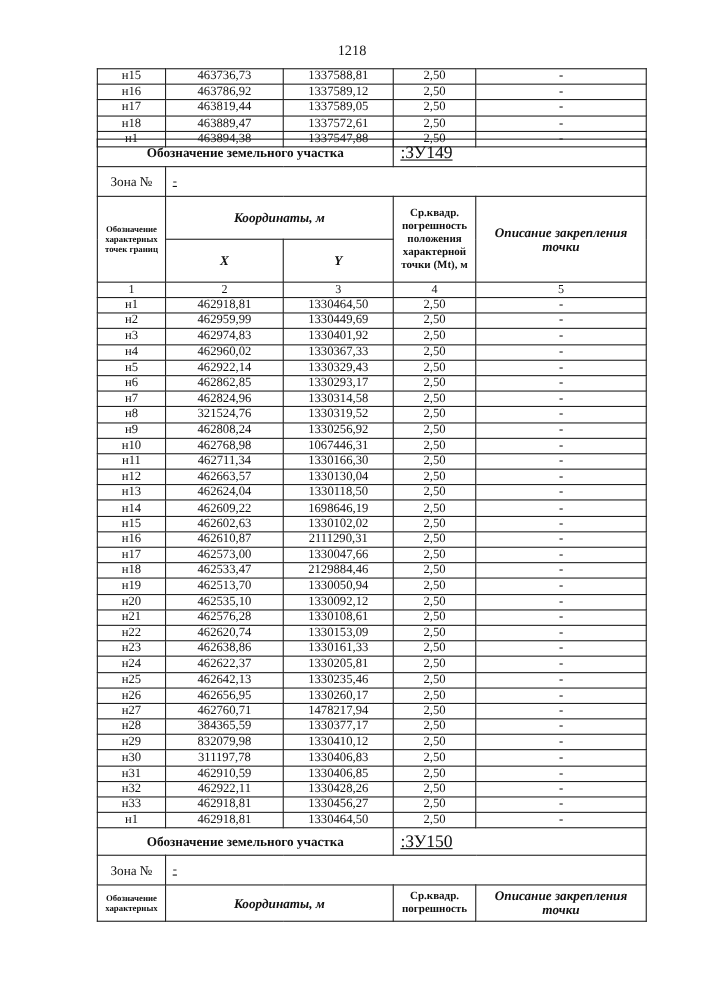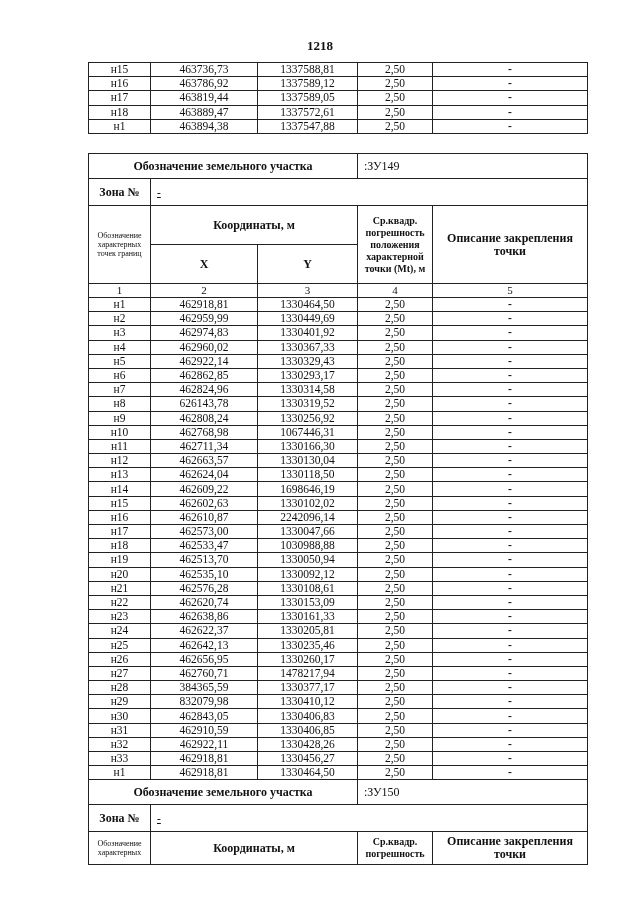--- a/index.html
+++ b/index.html
@@ -1,31 +1,31 @@
 <!DOCTYPE html>
 <html><head>
 <meta charset="utf-8">
 <style>
   html, body { margin:0; padding:0; background:#ffffff; }
   body { width:640px; height:905px; position:relative; overflow:hidden;
          font-family:"Liberation Serif", "DejaVu Serif", serif; color:#111; }
   .page-number { position:absolute; top:38px; left:0; width:640px; text-align:center;
-                 font-size:13px; font-weight:bold; }
+                 font-size:13px; font-weight:normal; }
   table { border-collapse:collapse; position:absolute; left:88px; width:499px; table-layout:fixed; }
   td { border:1px solid #222; padding:0; text-align:center; font-size:11.5px; line-height:13px; }
   #tbl-top { top:62px; }
-  #tbl-main { top:153px;padding-left:20px; }
+  #tbl-main { top:126px;padding-left:20px; }
   col.c1 { width:62px; } col.c2 { width:107px; } col.c3 { width:100px; } col.c4 { width:75px; } col.c5 { width:155px; }
   tr.row td { height:13.2px; }
   .parcel-label { font-weight:bold; font-size:12px; height:24px; }
-  .parcel-value { text-align:left; padding-left:6px; font-size:12px; }
-  .zone-label { font-weight:bold; font-size:12px; height:26px; }
+  .parcel-value { text-align:left; padding-left:6px; text-decoration:underline; font-size:16px; }
+  .zone-label { font-weight:normal; font-size:12px; height:26px; }
   .zone-value { text-align:left; padding-left:6px; text-decoration:underline; }
-  .hdr-small { font-size:8px; font-weight:normal; line-height:9px; }
-  .hdr-big { font-weight:bold; font-size:12px; }
+  .hdr-small { font-size:8px; font-weight:bold; line-height:9px; }
+  .hdr-big { font-weight:bold; font-size:12px;font-style:italic; }
   .hdr-mid { font-weight:bold; font-size:10px; line-height:12px;margin-left:27px; }
   .numrow td { height:12px; font-size:11px; }
   .dash { font-weight:bold; }
 </style>
 </head>
 <body>
 
 <div class="page-number">1218</div>
 
 <table id="tbl-top">
@@ -155,21 +155,21 @@
       </tr>
       <tr class="row">
         <td>н7</td>
         <td>462824,96</td>
         <td>1330314,58</td>
         <td>2,50</td>
         <td class="dash">-</td>
       </tr>
       <tr class="row">
         <td>н8</td>
-        <td>626143,78</td>
+        <td>321524,76</td>
         <td>1330319,52</td>
         <td>2,50</td>
         <td class="dash">-</td>
       </tr>
       <tr class="row">
         <td>н9</td>
         <td>462808,24</td>
         <td>1330256,92</td>
         <td>2,50</td>
         <td class="dash">-</td>
@@ -212,35 +212,35 @@
       <tr class="row">
         <td>н15</td>
         <td>462602,63</td>
         <td>1330102,02</td>
         <td>2,50</td>
         <td class="dash">-</td>
       </tr>
       <tr class="row">
         <td>н16</td>
         <td>462610,87</td>
-        <td>2242096,14</td>
+        <td>2111290,31</td>
         <td>2,50</td>
         <td class="dash">-</td>
       </tr>
       <tr class="row">
         <td>н17</td>
         <td>462573,00</td>
         <td>1330047,66</td>
         <td>2,50</td>
         <td class="dash">-</td>
       </tr>
       <tr class="row">
         <td>н18</td>
         <td>462533,47</td>
-        <td>1030988,88</td>
+        <td>2129884,46</td>
         <td>2,50</td>
         <td class="dash">-</td>
       </tr>
       <tr class="row">
         <td>н19</td>
         <td>462513,70</td>
         <td>1330050,94</td>
         <td>2,50</td>
         <td class="dash">-</td>
       </tr>
@@ -309,21 +309,21 @@
       </tr>
       <tr class="row">
         <td>н29</td>
         <td>832079,98</td>
         <td>1330410,12</td>
         <td>2,50</td>
         <td class="dash">-</td>
       </tr>
       <tr class="row">
         <td>н30</td>
-        <td>462843,05</td>
+        <td>311197,78</td>
         <td>1330406,83</td>
         <td>2,50</td>
         <td class="dash">-</td>
       </tr>
       <tr class="row">
         <td>н31</td>
         <td>462910,59</td>
         <td>1330406,85</td>
         <td>2,50</td>
         <td class="dash">-</td>

